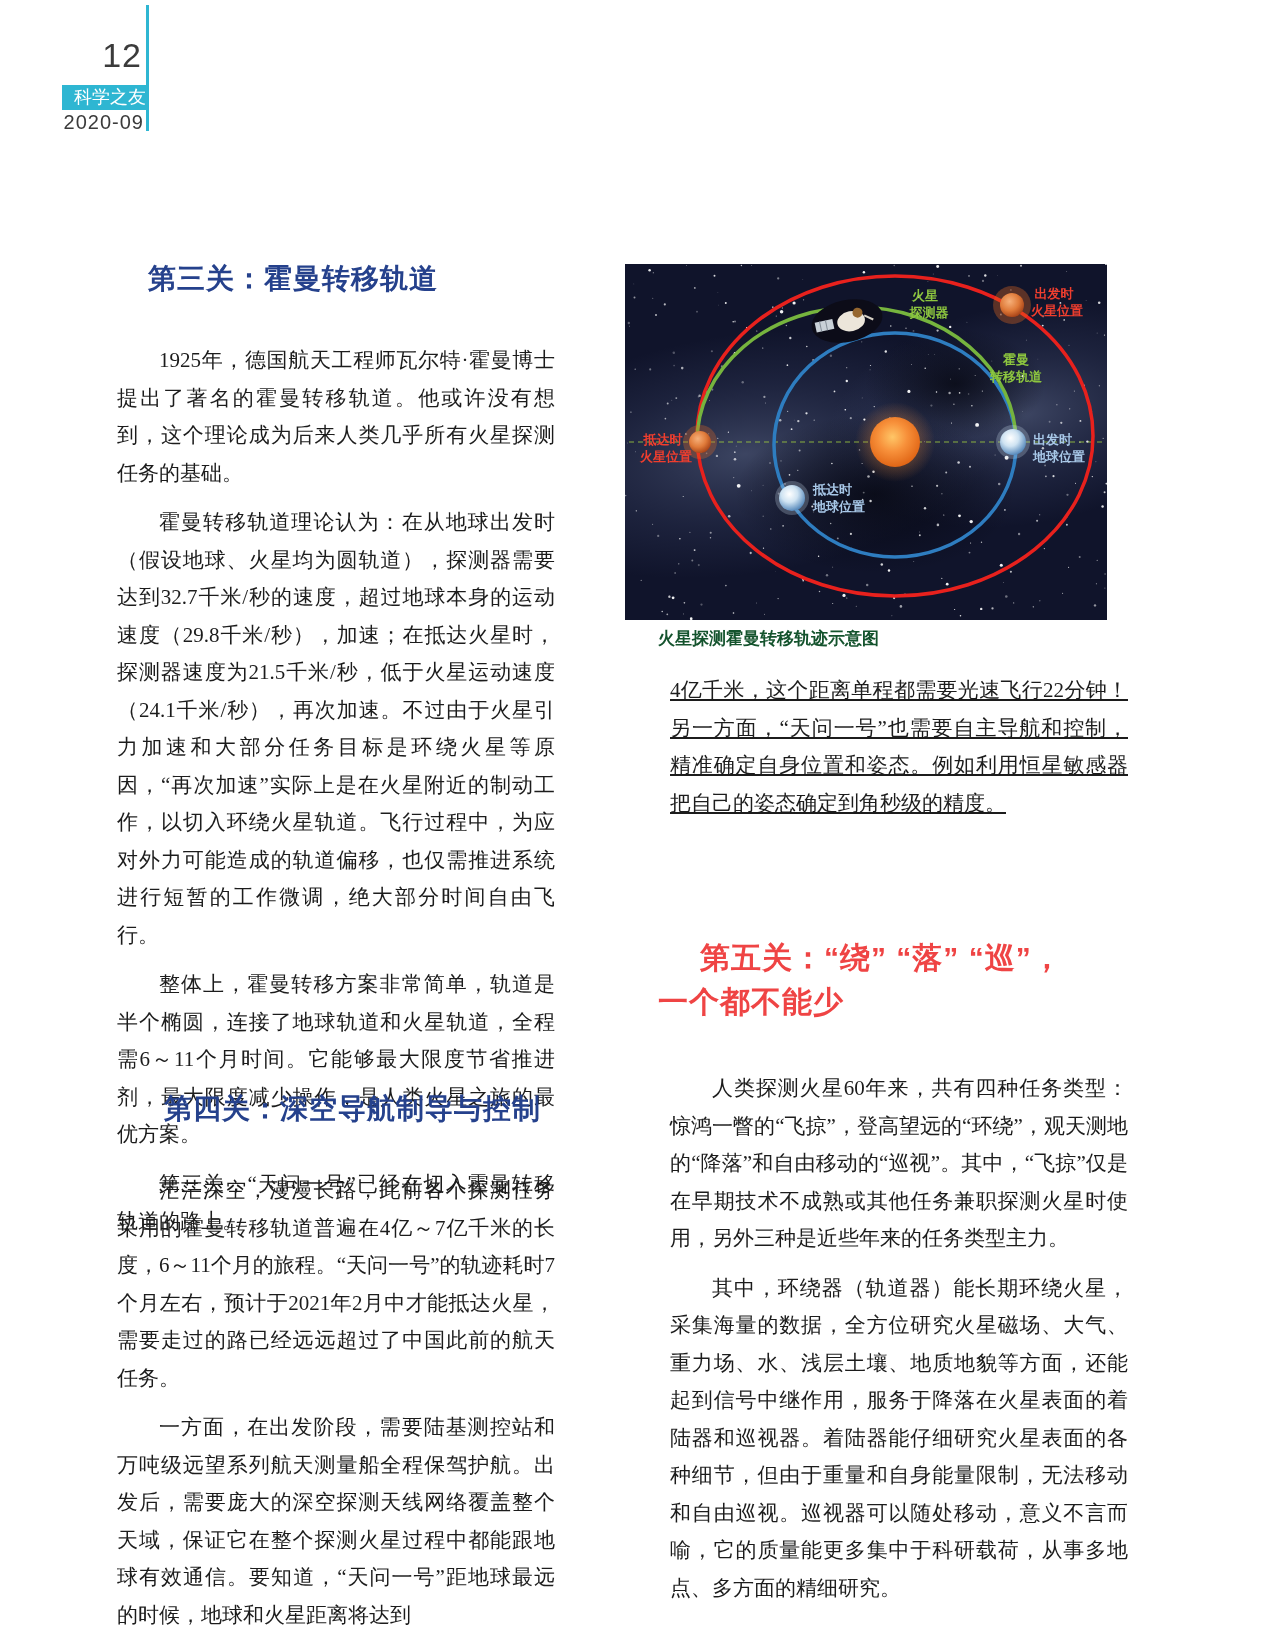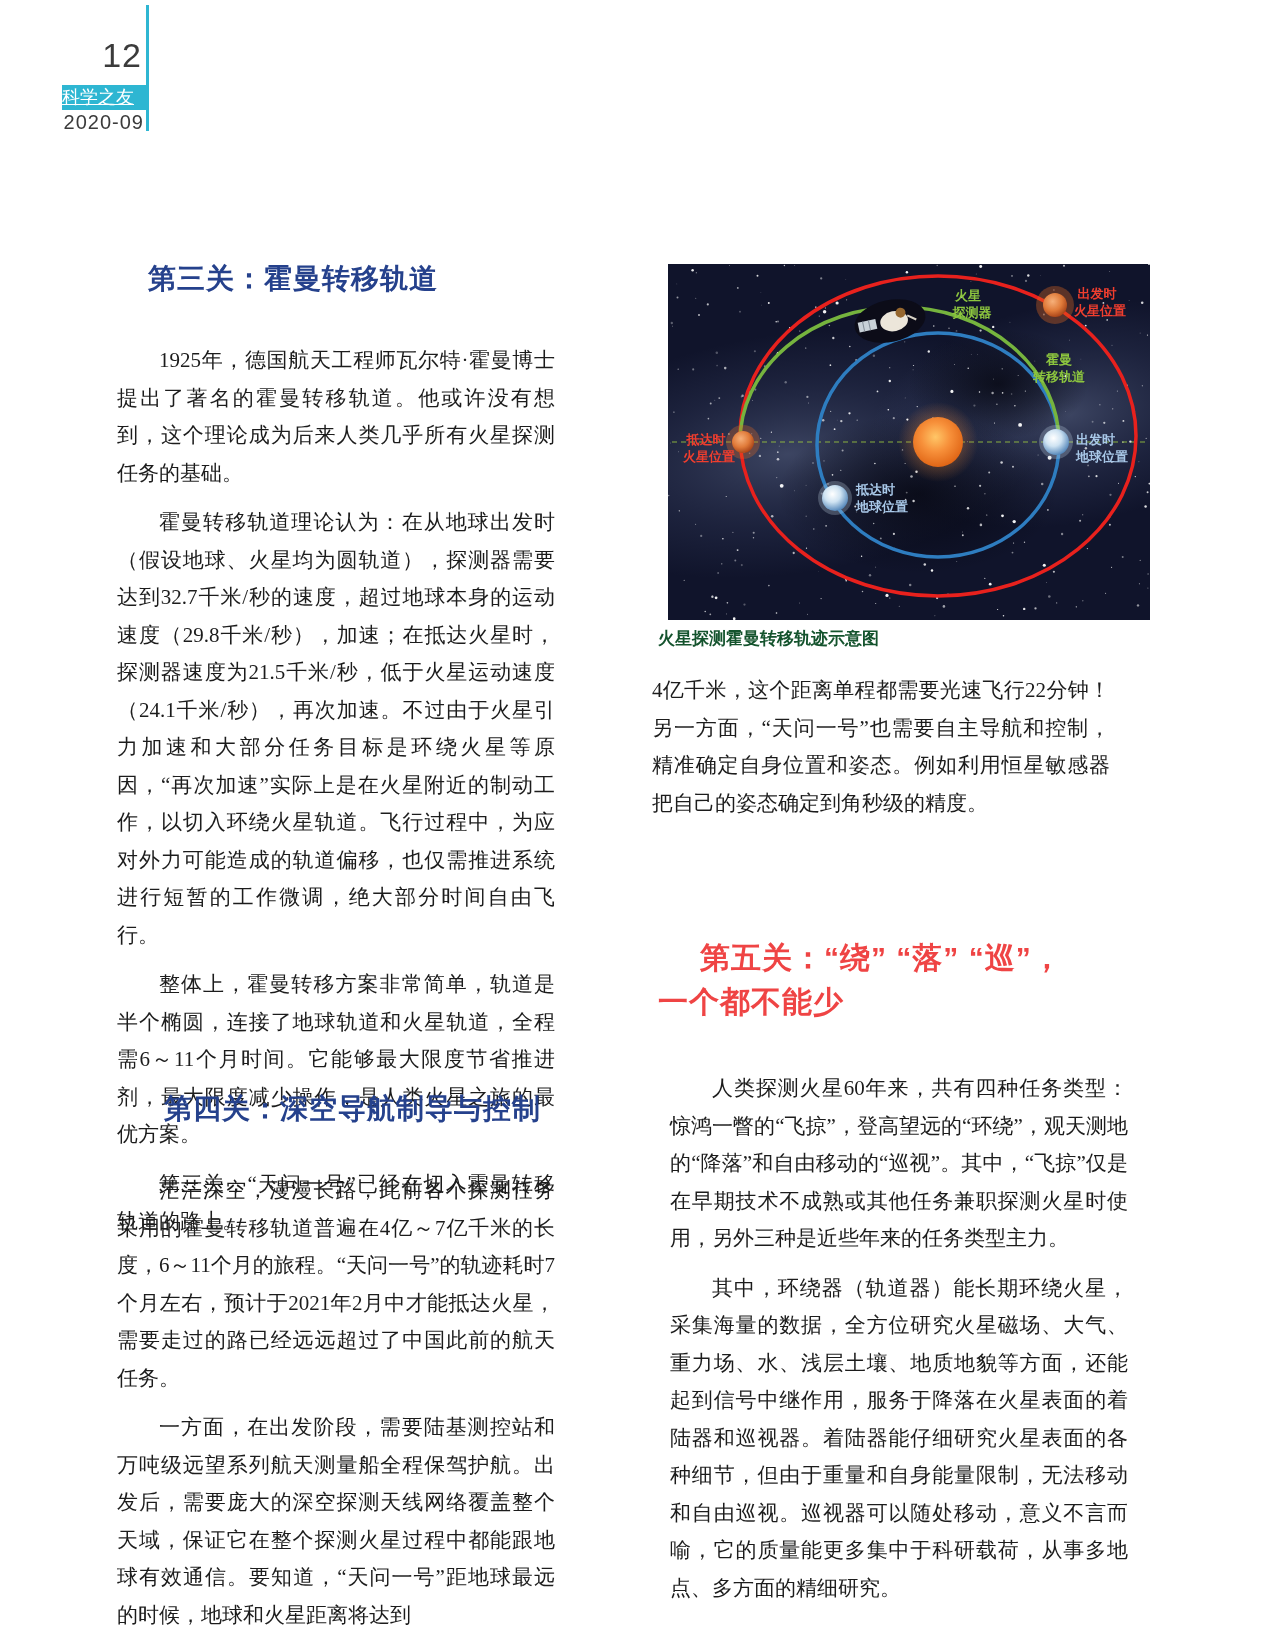--- a/index.html
+++ b/index.html
@@ -13,22 +13,22 @@
   }
   
   .mast-rule{position:absolute;left:146px;top:5px;width:3px;height:126px;background:#2eb6d2;}
   .mast-num{
     position:absolute;left:30px;top:36px;width:112px;text-align:right;
     font-family:"Liberation Sans","DejaVu Sans",sans-serif;
     font-size:34px;color:#3b3b3b;letter-spacing:1px;
   }
   .mast-mag{
     position:absolute;left:62px;top:85px;width:84px;height:25px;
-    background:#2eb6d2;color:#fff;text-align:left;line-height:25px;
-    font-family:"Liberation Sans","DejaVu Sans",sans-serif;font-size:18px;text-decoration:underline;
+    background:#2eb6d2;color:#fff;text-align:right;line-height:25px;
+    font-family:"Liberation Sans","DejaVu Sans",sans-serif;font-size:18px;
   }
   .mast-issue{
     position:absolute;left:30px;top:111px;width:114px;text-align:right;
     font-family:"Liberation Sans","DejaVu Sans",sans-serif;
     font-size:20px;color:#3b3b3b;letter-spacing:1px;
   }
   
   .sec-head{
     position:absolute;
     font-family:"Liberation Sans","DejaVu Sans",sans-serif;
@@ -40,21 +40,21 @@
     font-family:"Liberation Sans","DejaVu Sans",sans-serif;
     font-weight:bold;font-size:30px;color:#ef4444;letter-spacing:1px;
     line-height:44px;
   }
   .sec-head-wrap .hl1{padding-left:42px;}
   
   .col{position:absolute;font-size:21px;line-height:37.5px;text-align:justify;color:#1c1c1c;}
   .col p{margin:12px;text-indent:2em;}
   .col p.noindent{text-indent:0;}
   
-  .figure{position:absolute;left:668px;top:264px;width:418px;height:356px;}
+  .figure{position:absolute;left:625px;top:264px;width:418px;height:356px;}
   .figure svg{display:block;}
   .fig-caption{
     position:absolute;left:658px;top:627px;width:482px;text-align:left;
     font-family:"Liberation Sans","DejaVu Sans",sans-serif;
     font-weight:bold;font-size:17px;color:#14532d;
   }
   .orbit-label{font-family:"Liberation Sans","DejaVu Sans",sans-serif;font-weight:bold;font-size:13px;}
 </style>
 </head>
 <body>
@@ -481,21 +481,21 @@
       <g class="orbit-label" fill="#a8c8e8" text-anchor="start">
         <text x="408" y="180">出发时</text>
         <text x="408" y="197">地球位置</text>
         <text x="188" y="230">抵达时</text>
         <text x="188" y="247">地球位置</text>
       </g>
     </svg>
   </div>
   <div class="fig-caption">火星探测霍曼转移轨迹示意图</div>
 
-  <div class="col" style="left:640px;top:660px;width:482px;">
+  <div class="col" style="left:658px;top:660px;width:482px;text-decoration:underline;">
     <p class="noindent">4亿千米，这个距离单程都需要光速飞行22分钟！另一方面，“天问一号”也需要自主导航和控制，精准确定自身位置和姿态。例如利用恒星敏感器把自己的姿态确定到角秒级的精度。</p>
   </div>
 
   <div class="sec-head-wrap" style="left:658px;top:936px;">
     <div class="hl1">第五关：“绕” “落” “巡”，</div>
     <div>一个都不能少</div>
   </div>
   <div class="col" style="left:658px;top:1058px;width:482px;">
     <p>人类探测火星60年来，共有四种任务类型：惊鸿一瞥的“飞掠”，登高望远的“环绕”，观天测地的“降落”和自由移动的“巡视”。其中，“飞掠”仅是在早期技术不成熟或其他任务兼职探测火星时使用，另外三种是近些年来的任务类型主力。</p>
     <p>其中，环绕器（轨道器）能长期环绕火星，采集海量的数据，全方位研究火星磁场、大气、重力场、水、浅层土壤、地质地貌等方面，还能起到信号中继作用，服务于降落在火星表面的着陆器和巡视器。着陆器能仔细研究火星表面的各种细节，但由于重量和自身能量限制，无法移动和自由巡视。巡视器可以随处移动，意义不言而喻，它的质量能更多集中于科研载荷，从事多地点、多方面的精细研究。</p>

